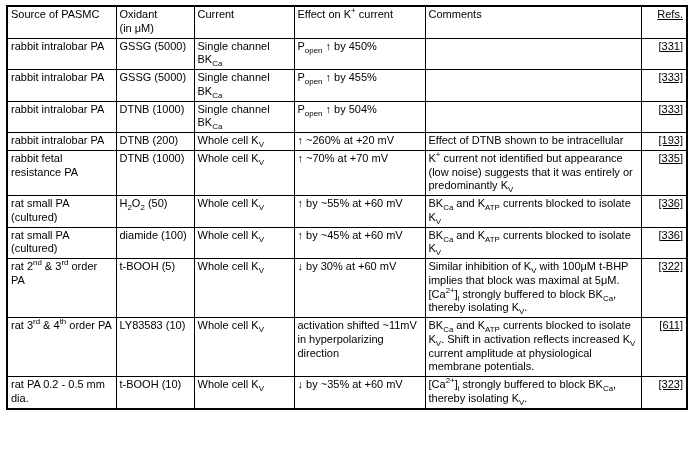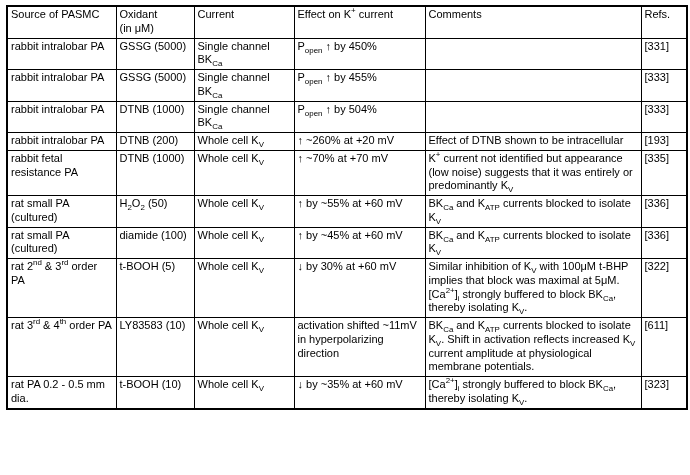--- a/index.html
+++ b/index.html
@@ -32,21 +32,21 @@
     color: #000000;
     white-space: pre-line;
     overflow: hidden;
   }
   sup, sub { font-size: 72%; line-height: 0; }
   .col-source   { width: 109px; }
   .col-oxidant  { width: 78px; }
   .col-current  { width: 100px; }
   .col-effect   { width: 131px; }
   .col-comments { width: 216px; }
-  .col-refs     { width: 46px; text-align: left; }
+  .col-refs     { width: 46px; text-align: right; text-decoration: underline; }
 </style>
 </head>
 <body>
 
 <div class="page">
   <table class="data-table">
     <thead>
       <tr>
           <th class="col-source">Source of PASMC</th>
           <th class="col-oxidant">Oxidant

